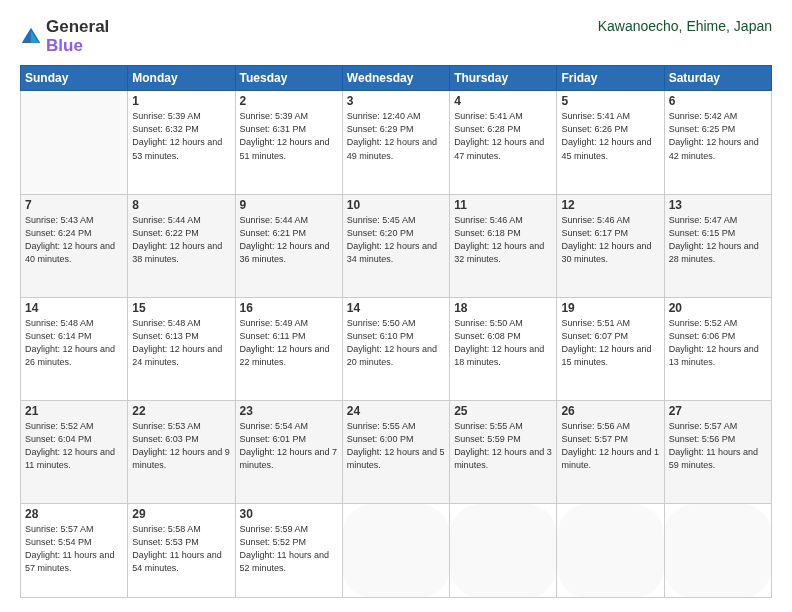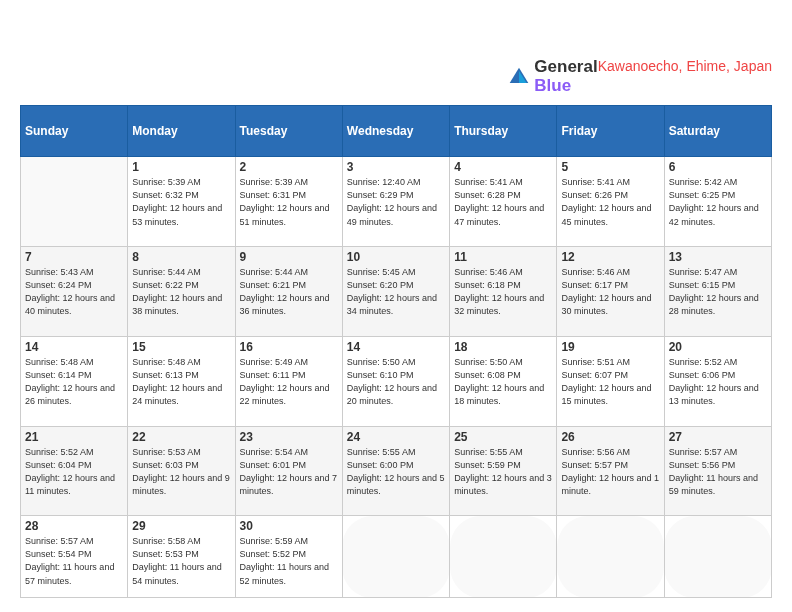--- a/index.html
+++ b/index.html
@@ -12,24 +12,23 @@
     }
     .page {
       width: 792px;
       height: 612px;
       padding: 18px 20px 14px 20px;
       display: flex;
       flex-direction: column;
     }
     .top-section {
       display: flex;
-      justify-content: flex-end;
+      justify-content: space-between;
       align-items: flex-start;
       margin-bottom: 10px;
-      margin-top: 40px;
     }
     .logo {
       display: flex;
       align-items: center;
       gap: 4px;
     }
     .logo-icon {
       width: 22px;
       height: 22px;
     }
@@ -37,35 +36,35 @@
       text-align: right;
     }
     .month-title {
       font-size: 32px;
       font-weight: normal;
       color: #333;
       line-height: 1.1;
     }
     .subtitle {
       font-size: 14px;
-      color: #ef4444;
+      color: #14532d;
     }
     .calendar {
       flex: 1;
       border: 1px solid #ccc;
       border-collapse: collapse;
       width: 100%;
       table-layout: fixed;
     }
     .calendar th {
       background: #2a6db5;
       color: #fff;
       font-size: 12px;
       font-weight: bold;
-      padding: 18px 4px;
+      padding: 5px 4px;
       border: 1px solid #1a5da0;
       text-align: left;
     }
     .calendar td {
       border: 1px solid #ccc;
       vertical-align: top;
       padding: 3px 4px;
       font-size: 9.5px;
       color: #333;
       height: 88px;

